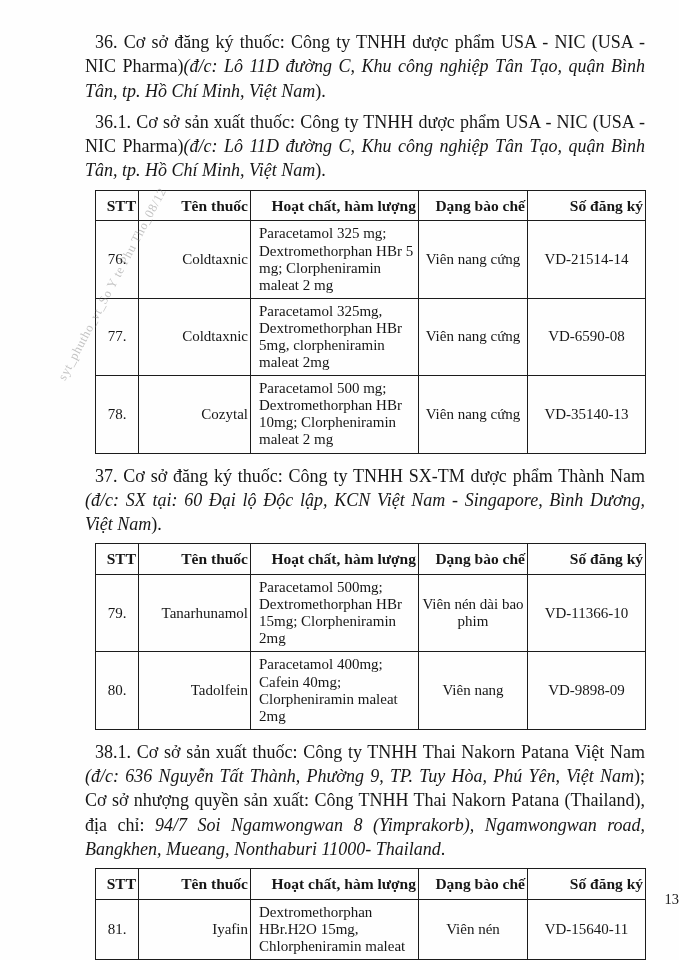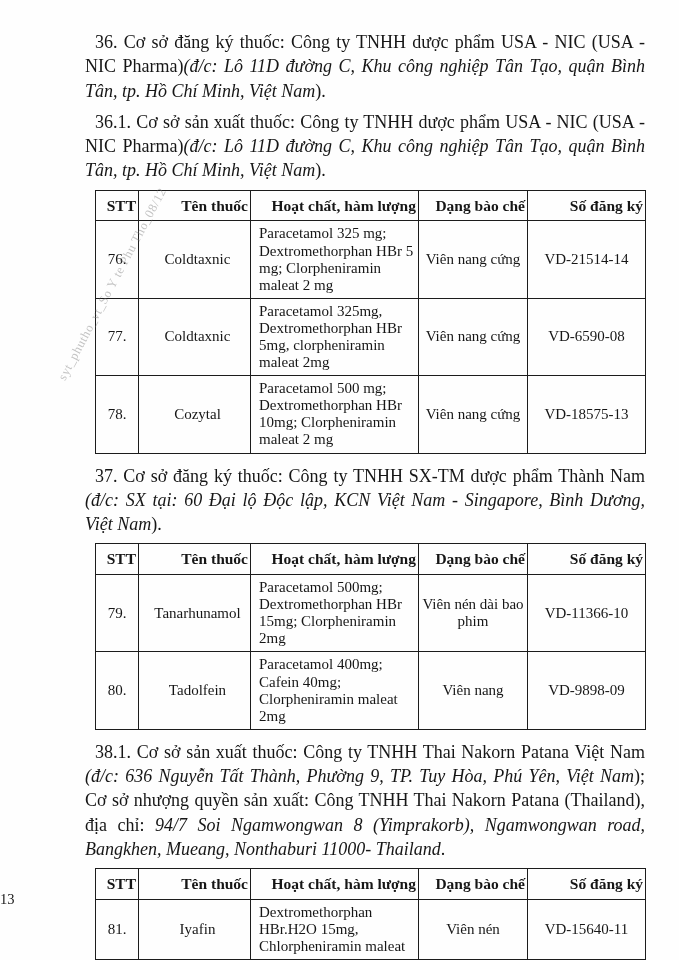--- a/index.html
+++ b/index.html
@@ -44,30 +44,30 @@
     text-align: right;
     padding: 6px 2px;
     font-size: 15.5px;
   }
   col.c-stt  { width: 43px; }
   col.c-name { width: 112px; }
   col.c-ing  { width: 168px; }
   col.c-form { width: 109px; }
   col.c-reg  { width: 118px; }
   td.stt  { text-align: center; padding: 4px 2px; }
-  td.name { text-align: center; padding: 4px 2px 4px 8px; }
+  td.name { text-align: right; padding: 4px 2px 4px 8px; }
   td.ing  { text-align: left; padding: 4px 3px 4px 8px; margin-top: 14px; }
   td.form { text-align: center; padding: 4px 3px; }
   td.reg  { text-align: center; padding: 4px 2px; }
   .page-number {
     position: absolute;
     bottom: 52px;
     left: 0;
     width: 100%;
-    text-align: left;
+    text-align: right;
     font-size: 14.5px;
     z-index: 1;
   }
   .watermark {
     position: absolute;
     left: 62px;
     top: 372px;
     z-index: 2;
     transform-origin: 0 50%;
     transform: rotate(-62deg);
@@ -121,21 +121,21 @@
           <td class="name">Coldtaxnic</td>
           <td class="ing">Paracetamol 325mg, Dextromethorphan HBr 5mg, clorpheniramin maleat 2mg</td>
           <td class="form">Viên nang cứng</td>
           <td class="reg">VD-6590-08</td>
         </tr>
         <tr>
           <td class="stt">78.</td>
           <td class="name">Cozytal</td>
           <td class="ing">Paracetamol 500 mg; Dextromethorphan HBr 10mg; Clorpheniramin maleat 2 mg</td>
           <td class="form">Viên nang cứng</td>
-          <td class="reg">VD-18575-13</td>
+          <td class="reg">VD-35140-13</td>
         </tr>
       </tbody>
     </table>
 
     <p class="para"><span>37. Cơ sở đăng ký thuốc: Công ty TNHH SX-TM dược phẩm Thành Nam </span><span class="it">(đ/c: SX tại: 60 Đại lộ Độc lập, KCN Việt Nam - Singapore, Bình Dương, Việt Nam</span><span>).</span></p>
 
 
     <table class="drug-table">
       <colgroup>
           <col class="c-stt">

